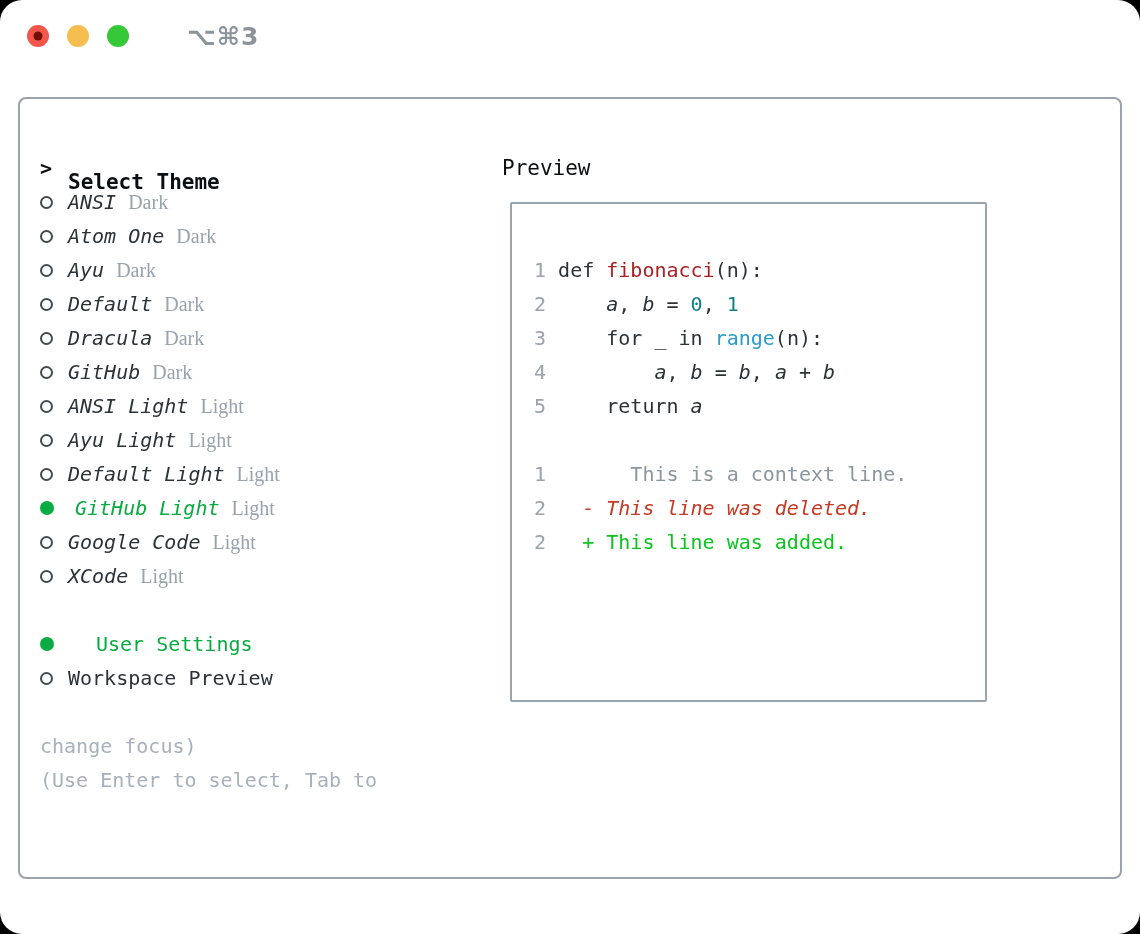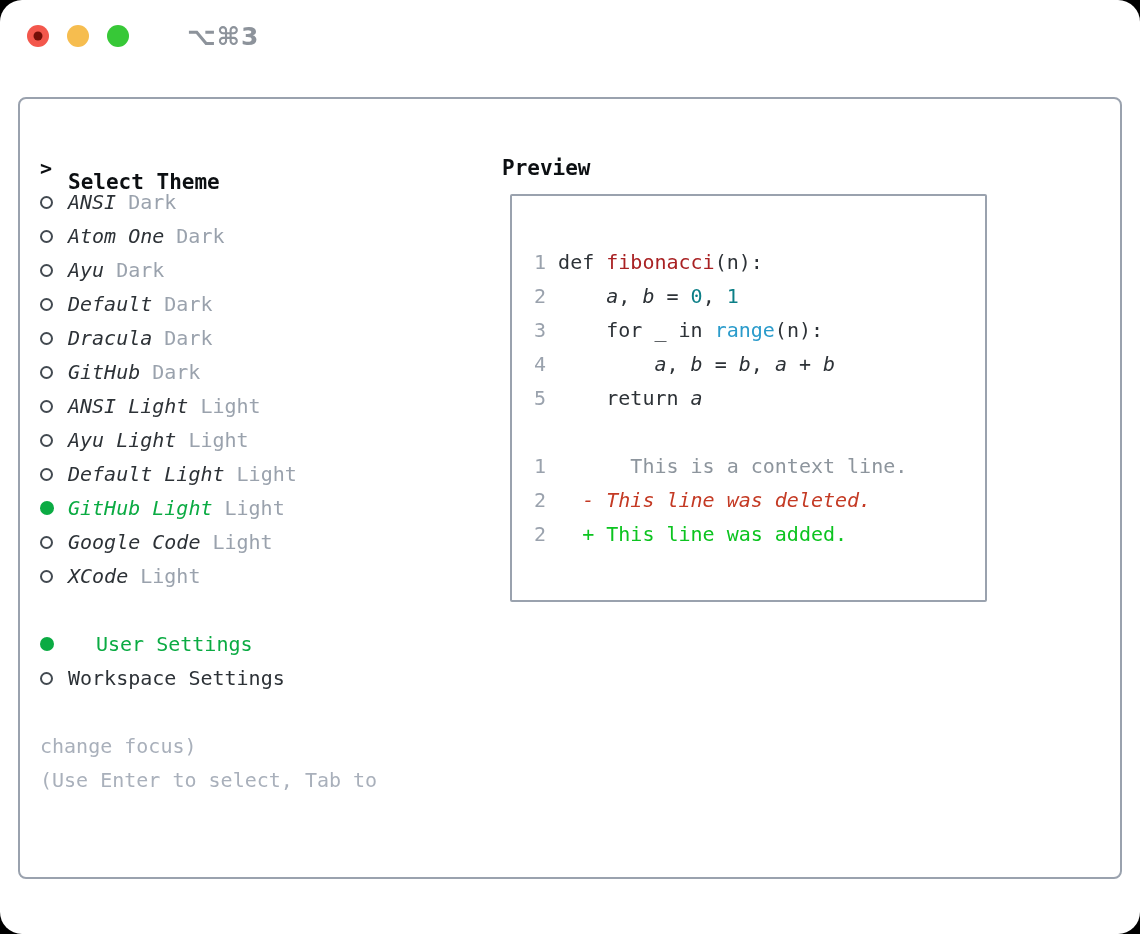--- a/index.html
+++ b/index.html
@@ -77,38 +77,38 @@
     border: 2px solid var(--circle);
     border-radius: 50%;
   }
   .dot {
     width: 14px; height: 14px;
     background: var(--green_select);
     border-radius: 50%;
   }
   .theme-row { cursor: pointer; }
   .theme-name { color: var(--dark_text); font-style: italic; }
-  .theme-row.selected .theme-name { color: var(--green_select); }
-  .variant { color: var(--muted); margin-left: 12px; }
+  .theme-row.selected .theme-name { color: var(--green_select); margin-left: 7px; }
+  .variant { color: var(--muted); margin-left: 12px; font-family: Liberation Serif, serif; }
 
   .spacer { height: 34px; }
 
   .apply-header { padding-left: 28px; }
   .option-label { color: var(--dark_text); }
   .option-row.selected .option-label { color: var(--green_select); margin-left: 28px; }
 
   .hint { color: var(--hint); }
 
   
-  .preview-title { font-weight: bold; color: var(--heading); font-size: 21px; }
+  .preview-title { font-weight: normal; color: var(--heading); font-size: 21px; }
   .preview-box {
-    margin-top: 9px;
+    margin-top: 17px;
     margin-left: 8px;
     width: 477px;
-    height: 408px;
+    height: 500px;
     border: 2px solid var(--border);
     border-radius: 2px;
     padding: 49px 0 8px 22px;
     background: #fff;
   }
   .pline {
     height: 34px;
     line-height: 34px;
     font-size: 20px;
     white-space: pre;
@@ -156,21 +156,21 @@
           <div class="row theme-row selected"><span class="gutter"><span class="dot"></span></span><span class="theme-name">GitHub Light</span><span class="variant">Light</span></div>
           <div class="row theme-row"><span class="gutter"><span class="ring"></span></span><span class="theme-name">Google Code</span><span class="variant">Light</span></div>
           <div class="row theme-row"><span class="gutter"><span class="ring"></span></span><span class="theme-name">XCode</span><span class="variant">Light</span></div>
         </div>
 
       <div class="spacer"></div>
 
 
       <div>
           <div class="row option-row selected"><span class="gutter"><span class="dot"></span></span><span class="option-label">User Settings</span></div>
-          <div class="row option-row"><span class="gutter"><span class="ring"></span></span><span class="option-label">Workspace Settings</span></div>
+          <div class="row option-row"><span class="gutter"><span class="ring"></span></span><span class="option-label">Workspace Preview</span></div>
         </div>
 
       <div class="spacer"></div>
 
       <div class="row hint">change focus)</div>
       <div class="row hint">(Use Enter to select, Tab to</div>
     </div>
 
     <div class="col-right">
       <div class="row">

